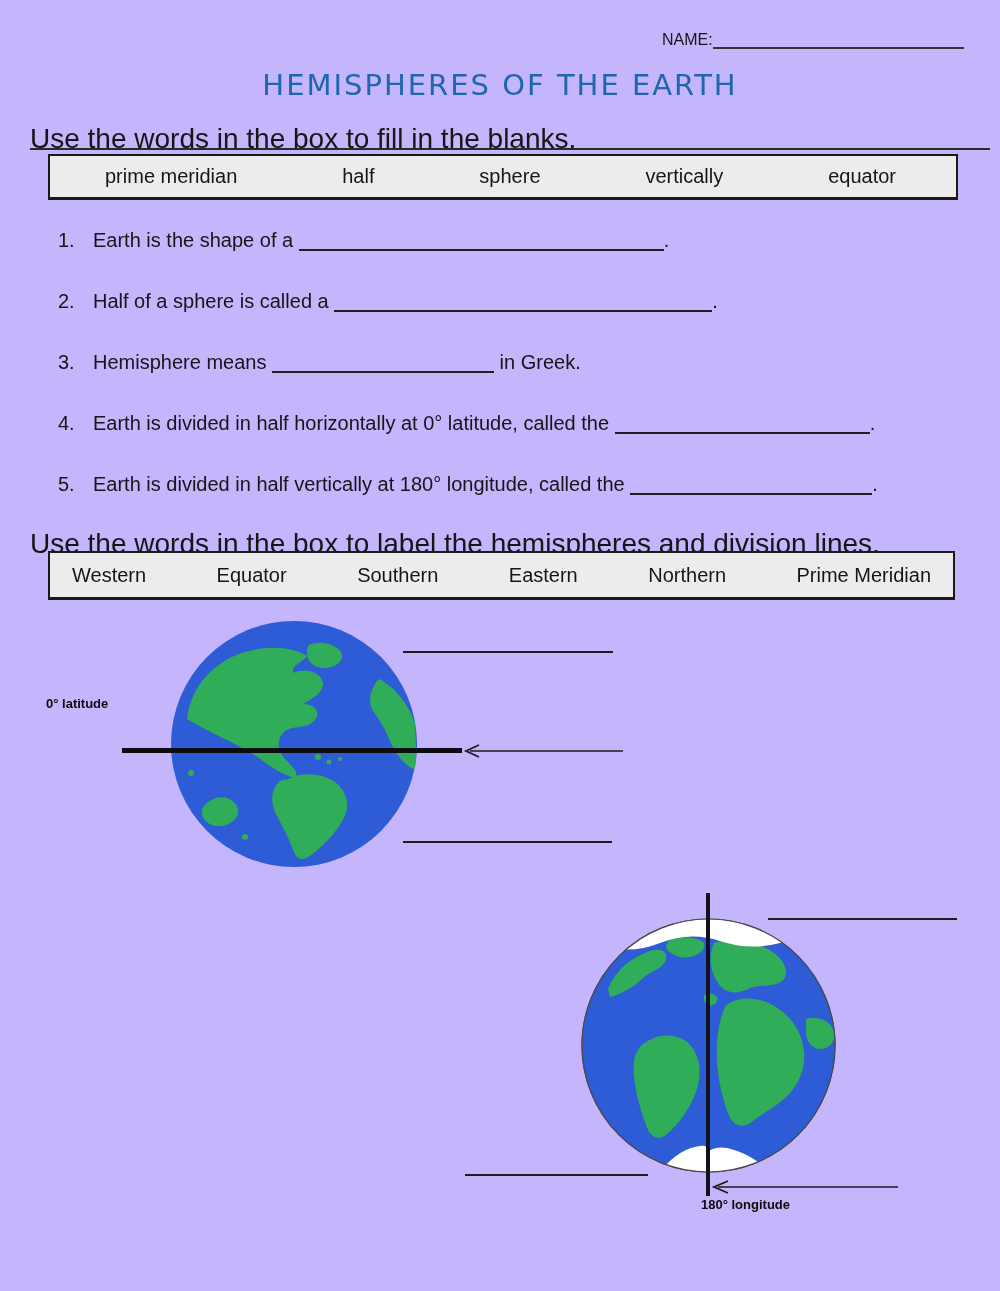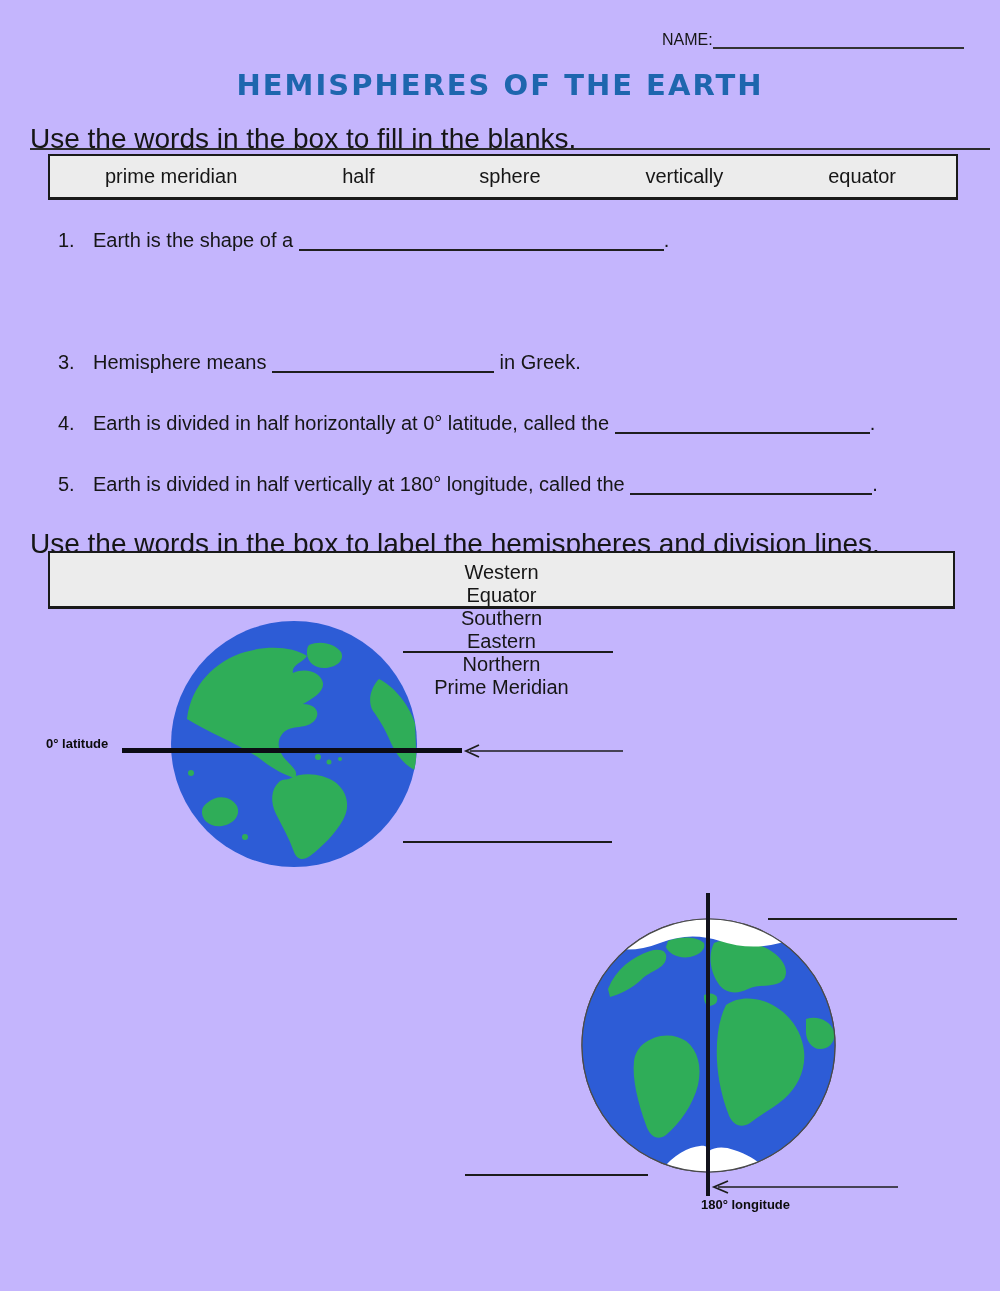--- a/index.html
+++ b/index.html
@@ -9,38 +9,38 @@
   }
   .abs { position:absolute; }
 
   
   .name-row { top:29px; left:662px; display:flex; align-items:flex-end; font-size:16px; }
   .name-line { display:inline-block; width:251px; height:18px; border-bottom:2px solid #333; }
 
   
   .title {
     top:68px; left:0; width:1000px; text-align:center;
-    font-family:"DejaVu Sans", sans-serif; font-weight:700; font-size:29px;
+    font-family:"DejaVu Sans", sans-serif; font-weight:400; font-size:29px;
     letter-spacing:2px; color:var(--title-blue,#1e66ae);
   }
 
   
   .instr { font-size:28px; }
   .instr1 { top:123px; left:30px; width:960px; height:25px; border-bottom:2px solid #2a2a2a; }
   .instr2 { top:528px; left:30px; width:940px; }
 
   
   .word-box {
     box-sizing:border-box; background:var(--word-box-bg,#ececec);
     border:2px solid #1a1a1a; border-bottom-width:3px;
     display:flex; align-items:center; justify-content:space-between;
     font-weight:normal; font-size:20px;
   }
   .word-box-1 { top:154px; left:48px; width:910px; height:46px; padding:0 60px 0 55px; }
-  .word-box-2 { top:551px; left:48px; width:907px; height:58px; padding:8px 22px;flex-direction:column; }
+  .word-box-2 { top:551px; left:48px; width:907px; height:49px; padding:0 22px; }
 
   
   .q { font-size:20px; left:58px; white-space:nowrap; }
   .q-num { display:inline-block; width:35px; }
   .blank {
     display:inline-block; height:1em; vertical-align:-4px;
     border-bottom:2px solid #1f1f1f;
   }
   .q1 { top:229px; } .q2 { top:290px; } .q3 { top:351px; } .q4 { top:412px; } .q5 { top:473px; }
 
@@ -69,20 +69,24 @@
     <span>prime meridian</span>
     <span>half</span>
     <span>sphere</span>
     <span>vertically</span>
     <span>equator</span>
   </div>
 
   <div class="abs q q1">
     <span class="q-num">1.</span><span>Earth is the shape of a</span>
     <span class="blank" style="width:365px"></span><span>.</span>
+  </div>
+  <div class="abs q q2">
+    <span class="q-num">2.</span><span>Half of a sphere is called a</span>
+    <span class="blank" style="width:378px"></span><span>.</span>
   </div>
   <div class="abs q q3">
     <span class="q-num">3.</span><span>Hemisphere means</span>
     <span class="blank" style="width:222px"></span>
     <span>in Greek.</span>
   </div>
   <div class="abs q q4">
     <span class="q-num">4.</span><span>Earth is divided in half horizontally at 0° latitude, called the</span>
     <span class="blank" style="width:255px"></span><span>.</span>
   </div>
@@ -124,21 +128,21 @@
                C 99 181 100 168 108 161 C 111 158 114 159 118 158 Z"></path>
       <path d="M 208 58 C 224 66 238 84 244 102 L 246 150 C 236 146 226 136 220 122
                C 214 108 208 98 202 90 C 196 80 200 66 208 58 Z"></path>
       <path d="M 36 182 C 46 173 60 175 66 185 C 70 194 63 203 51 205 C 40 207 30 199 31 190
                C 31 187 33 184 36 182 Z"></path>
       <circle cx="74" cy="216" r="3"></circle>
       <circle cx="20" cy="152" r="3"></circle>
     </g>
   </svg>
 
-  <div class="abs axis-label" style="left:46px; top:736px;">0° latitude</div>
+  <div class="abs axis-label" style="left:46px; top:696px;">0° latitude</div>
   <div class="abs equator-line"></div>
 
   <div class="abs ans-line" style="left:403px; top:651px; width:210px;"></div>
   <svg class="abs" style="left:462px; top:743px;" width="163" height="16" viewBox="0 0 163 16">
     <line x1="8" y1="8" x2="161" y2="8" stroke="#1c1c1c" stroke-width="1.6"></line>
     <polyline points="17,2 4,8 17,14" fill="none" stroke="#1c1c1c" stroke-width="1.8"></polyline>
   </svg>
   <div class="abs ans-line" style="left:403px; top:841px; width:209px;"></div>
 
   <svg class="abs" style="left:580px; top:917px;" width="257" height="257" viewBox="0 0 257 257">

